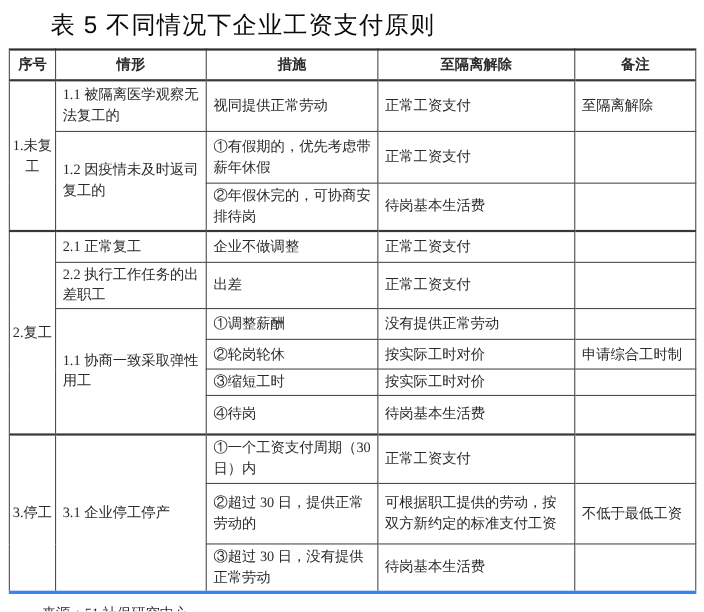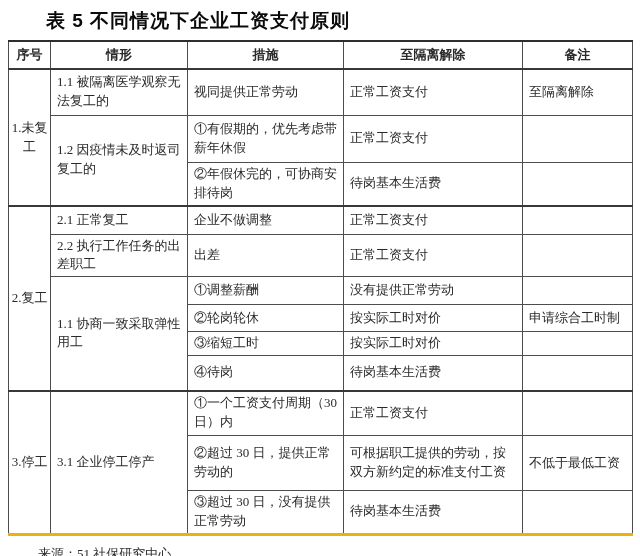--- a/index.html
+++ b/index.html
@@ -4,28 +4,28 @@
 <style>
   html,body{margin:0;padding:0;background:#fff;}
   .page{
     position:relative;width:640px;height:556px;background:#ffffff;
     font-family:"Liberation Serif","DejaVu Serif",serif;
     color:#222;overflow:hidden;box-sizing:border-box;
   }
   .title{
     margin:8px 0 6px 46px;
     font-family:"Liberation Sans","DejaVu Sans",sans-serif;
-    font-size:19px;font-weight:bold;color:#0a0a0a;letter-spacing:1px;
+    font-size:22px;font-weight:normal;color:#0a0a0a;letter-spacing:1px;
   }
   table.wage-table{
     border-collapse:collapse;table-layout:fixed;
     margin-left:8px;width:624px;
     font-size:13px;line-height:1.45;color:#2a2a2a;
   }
-  table.wage-table{border-top:2px solid #2e2e2e;border-bottom:3px solid #eab308;}
+  table.wage-table{border-top:2px solid #2e2e2e;border-bottom:3px solid #3b82f6;}
   .wage-table th,.wage-table td{
     border:1px solid #4d4d4d;
     padding:2px 6px;
     vertical-align:middle;
     overflow:hidden;
   }
   .wage-table thead th{
     font-weight:bold;text-align:center;height:22px;padding:2px 2px;
     border-bottom:2px solid #383838;
   }

